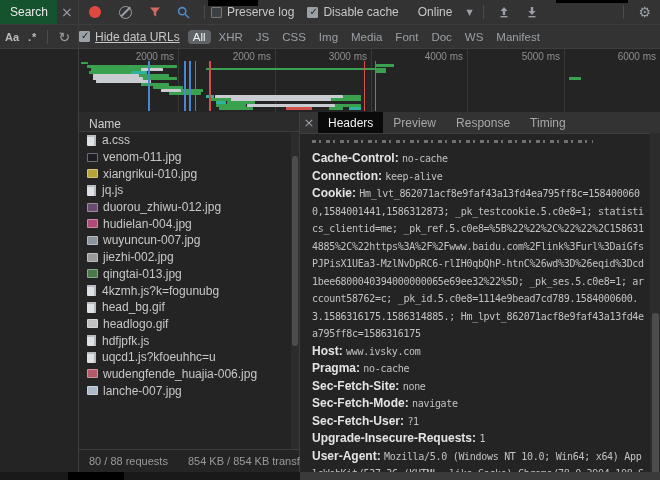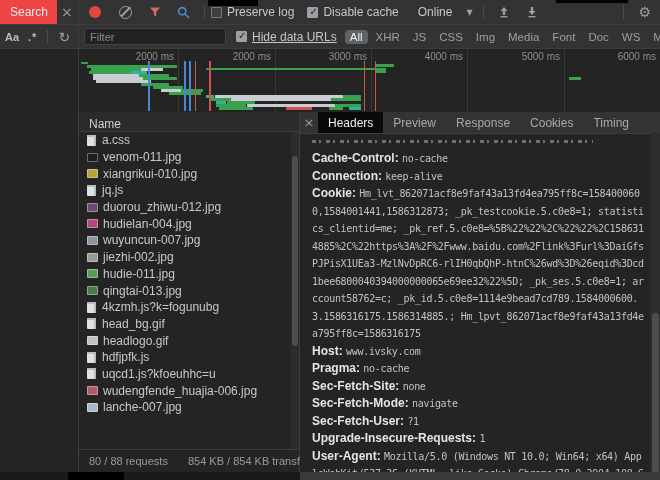--- a/index.html
+++ b/index.html
@@ -8,21 +8,21 @@
        background:#242424;-webkit-font-smoothing:antialiased;}
   .uni{font-family:"DejaVu Sans",sans-serif;}
 
   
   .tbrow{position:absolute;left:0;width:660px;background:#333333;border-bottom:1px solid #3d3d3d;
          display:flex;align-items:center;box-sizing:border-box;}
   #row1{top:0;height:25px;}
   #row2{top:25px;height:24px;}
   .drawer-seg{width:79px;height:100%;display:flex;align-items:center;flex-shrink:0;
               border-right:1px solid #3d3d3d;box-sizing:border-box;overflow:hidden;}
-  .search-tab{background:#ef4444;height:100%;display:flex;align-items:center;
+  .search-tab{background:#14532d;height:100%;display:flex;align-items:center;
               padding:0 9px 0 10px;color:#eaeaea;}
   .xclose{color:#9aa0a6;font-size:14px;margin-left:4px;cursor:default;}
   .netseg{flex:1;display:flex;align-items:center;height:100%;min-width:0;}
 
   .dot-record{width:12px;height:12px;border-radius:50%;background:#e0493e;margin:0 9px 0 10px;}
   .icon-clear{position:relative;width:11px;height:11px;border:1.5px solid #9aa0a6;border-radius:50%;margin:0 9px;}
   .icon-clear::after{content:"";position:absolute;left:-1px;top:4.5px;width:13px;height:1.5px;
                      background:#9aa0a6;transform:rotate(-45deg);}
   .tb-icon{margin:0 8px;display:flex;align-items:center;}
   .vdiv{width:1px;height:14px;background:#4b4b4b;margin:0 6px;flex-shrink:0;}
@@ -157,21 +157,20 @@
 
   <div class="tbrow" id="row2">
     <div class="drawer-seg" style="">
       <span class="mini-btn">Aa</span>
       <span class="regex-btn">.*</span>
       <span class="vdiv"></span>
       <span class="refresh uni">↻</span>
 
     </div>
     <div class="netseg">
-      <input id="filter-input" type="text" placeholder="Filter" style="">
       <span class="cb on"></span>
       <span class="cb-label" style="margin-right:2px;text-decoration:underline;">Hide data URLs</span>
       <span class="pills" id="type-pills">
           <span class="pill active">All</span>
           <span class="pill">XHR</span>
           <span class="pill">JS</span>
           <span class="pill">CSS</span>
           <span class="pill">Img</span>
           <span class="pill">Media</span>
           <span class="pill">Font</span>
@@ -270,24 +269,20 @@
         </div>
         <div class="req-row">
           <span class="ico-img" style="background: rgb(138, 149, 160);"></span>
           <span>wuyuncun-007.jpg</span>
         </div>
         <div class="req-row">
           <span class="ico-img" style="background: rgb(154, 154, 154);"></span>
           <span>jiezhi-002.jpg</span>
         </div>
         <div class="req-row">
-          <span class="ico-img" style="background: rgb(90, 154, 90);"></span>
-          <span>hudie-011.jpg</span>
-        </div>
-        <div class="req-row">
           <span class="ico-img" style="background: rgb(74, 122, 74);"></span>
           <span>qingtai-013.jpg</span>
         </div>
         <div class="req-row">
           <span class="ico-doc"></span>
           <span>4kzmh.js?k=fogunubg</span>
         </div>
         <div class="req-row">
           <span class="ico-doc"></span>
           <span>head_bg.gif</span>
@@ -322,21 +317,20 @@
       <span class="s-item">854 KB / 854 KB transferred</span>
     </div>
   </div>
 
   <div id="details">
     <div id="dtabs">
       <span class="dclose uni">×</span>
     <span class="dtab active">Headers</span>
         <span class="dtab">Preview</span>
         <span class="dtab">Response</span>
-        <span class="dtab">Cookies</span>
         <span class="dtab">Timing</span>
       </div>
     <div id="hcontent">
       <div class="clipped-line"></div>
     <p class="entry"><span class="hname">Cache-Control: </span><span class="hval">no-cache</span></p>
         <p class="entry"><span class="hname">Connection: </span><span class="hval">keep-alive</span></p>
         <p class="entry"><span class="hname">Cookie: </span><span class="hval">Hm_lvt_862071acf8e9faf43a13fd4ea795ff8c=1584000600,1584001441,1586312873; _pk_testcookie.5.c0e8=1; statistics_clientid=me; _pk_ref.5.c0e8=%5B%22%22%2C%22%22%2C1586314885%2C%22https%3A%2F%2Fwww.baidu.com%2Flink%3Furl%3DaiGfsPJPisX1UEa3-MzlNvDpRC6-rlIH0qbQhP-htnC%26wd%3D%26eqid%3Dcd1bee6800040394000000065e69ee32%22%5D; _pk_ses.5.c0e8=1; arccount58762=c; _pk_id.5.c0e8=1114e9bead7cd789.1584000600.3.1586316175.1586314885.; Hm_lpvt_862071acf8e9faf43a13fd4ea795ff8c=1586316175</span></p>
         <p class="entry"><span class="hname">Host: </span><span class="hval">www.ivsky.com</span></p>
         <p class="entry"><span class="hname">Pragma: </span><span class="hval">no-cache</span></p>
         <p class="entry"><span class="hname">Sec-Fetch-Site: </span><span class="hval">none</span></p>

